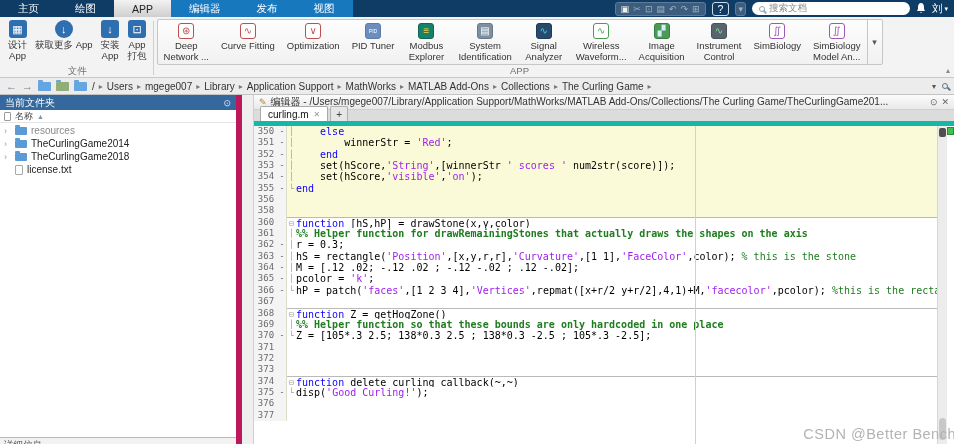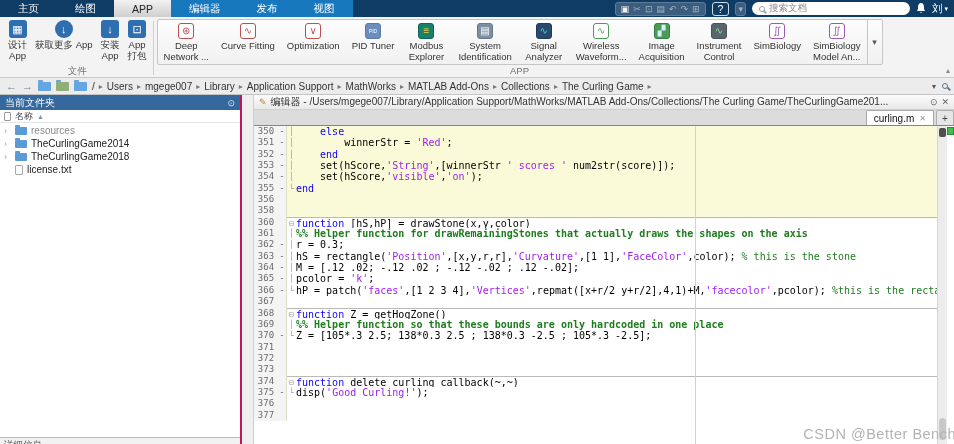--- a/index.html
+++ b/index.html
@@ -44,21 +44,21 @@
   .folder::before{content:"";position:absolute;top:-2px;left:0;width:5px;height:2px;background:#63a6e2;border-radius:1px 1px 0 0;}
   .folder.tool{background:#8fae78;}
   .crumbs{display:flex;align-items:center;gap:4px;white-space:nowrap;overflow:hidden;flex:1;}
   .crumb-sep{color:#777;font-size:8px;}
   .ab-right{display:flex;align-items:center;gap:6px;color:#555;}
   .mag2{width:6px;height:6px;border:1.5px solid #5c7795;border-radius:50%;position:relative;}
   .mag2::after{content:"";position:absolute;width:4px;height:1.5px;background:#5c7795;transform:rotate(45deg);right:-3.5px;bottom:-1.5px;}
 
   
   .main{display:flex;height:349px;background:#fff;}
-  .filepanel{width:242px;display:flex;flex-direction:column;border-right:2px solid #be185d;position:relative;}
+  .filepanel{width:242px;display:flex;flex-direction:column;border-right:6px solid #be185d;position:relative;}
   .fp-header{height:15px;background:linear-gradient(#48791f0,#35689c);background:#35689c;color:#fff;font-size:10px;display:flex;align-items:center;padding:0 5px;}
   .fp-header .gear{margin-left:auto;font-size:9px;color:#d9e6f5;}
   .fp-colhead{height:13px;display:flex;align-items:center;gap:4px;padding:0 4px;border-bottom:1px solid #e4e4e4;font-size:9px;color:#444;}
   .doc{width:7px;height:9px;background:#fff;border:1px solid #9a9a9a;border-radius:1px;flex:0 0 auto;}
   .sort{color:#7d93a8;font-size:7px;}
   .fp-list{flex:1;overflow:hidden;padding-top:1px;}
   .fp-row{height:13px;display:flex;align-items:center;gap:4px;padding-left:4px;font-size:10px;color:#222;}
   .fp-row .exp{width:7px;color:#9a9a9a;font-size:9px;}
   .fp-row.dim .fname{color:#8a8a8a;}
   .sfolder{width:12px;height:8px;background:#5b9bd5;border-radius:1px;position:relative;flex:0 0 auto;}
@@ -67,21 +67,21 @@
   .fp-details{height:7px;border-top:1px solid #b9b9b9;background:#f2f2f2;font-size:9.5px;color:#555;line-height:13px;padding-left:4px;overflow:hidden;}
 
   .vdivider{width:12px;background:#efefef;border-right:1px solid #cfcfcf;}
 
   
   .editor{flex:1;display:flex;flex-direction:column;position:relative;min-width:0;}
   .ed-header{height:15px;background:linear-gradient(#fbfbfb,#e9e9e9);border-bottom:1px solid #cfcfcf;display:flex;align-items:center;gap:4px;padding:0 5px;font-size:10px;color:#333;white-space:nowrap;overflow:hidden;}
   .pencil{color:#b08030;font-size:9px;}
   .ed-header .spacer{flex:1;}
   .ed-header .hicon{color:#666;font-size:9px;flex:0 0 auto;}
-  .tabrow{height:16px;background:#dcdcdc;border-bottom:1px solid #14b8a6;display:flex;align-items:flex-end;padding-left:6px;justify-content:flex-end;}
+  .tabrow{height:16px;background:#dcdcdc;border-bottom:5px solid #14b8a6;display:flex;align-items:flex-end;padding-left:6px;}
   .ftab{height:15px;background:#fff;border:1px solid #a9a9a9;border-bottom:none;border-radius:2px 2px 0 0;display:flex;align-items:center;gap:5px;padding:0 7px;font-size:10px;color:#111;}
   .ftab .tclose{color:#999;font-size:8px;}
   .plustab{height:15px;width:18px;background:#e6e6e6;border:1px solid #b0b0b0;border-bottom:none;border-radius:2px 2px 0 0;margin-left:2px;display:flex;align-items:center;justify-content:center;font-size:10px;color:#444;}
 
   .code-wrap{flex:1;position:relative;background:#fff;overflow:hidden;}
   .lines{position:absolute;inset:0 17px 0 0;}
   .cline{display:flex;height:11.35px;align-items:stretch;}
   .ln{width:24px;flex:0 0 auto;text-align:center;font-family:"DejaVu Sans Mono",monospace;font-size:9px;color:#6b6b6b;background:#f4f4f4;line-height:11.35px;}
   .dashcol{width:9px;flex:0 0 auto;text-align:center;font-family:"DejaVu Sans Mono",monospace;font-size:9px;color:#6b6b6b;background:#f4f4f4;border-right:1px solid #ddddc9;line-height:11.35px;}
   .codecell{flex:1;display:flex;align-items:stretch;white-space:pre;font-family:"DejaVu Sans Mono",monospace;font-size:10px;line-height:11.35px;overflow:hidden;}

